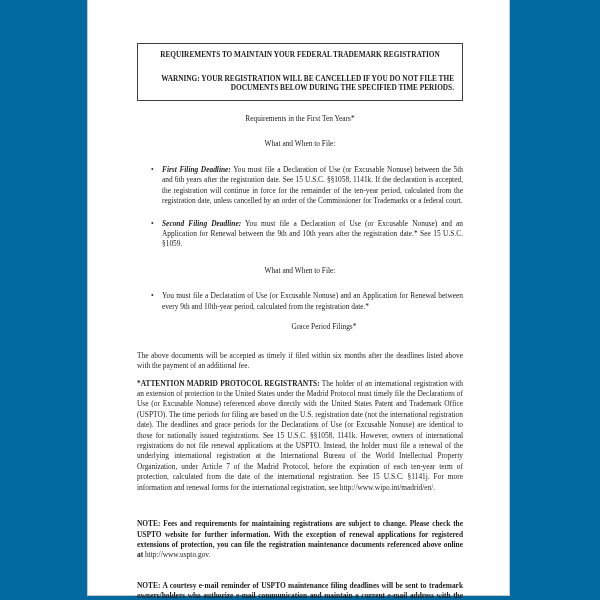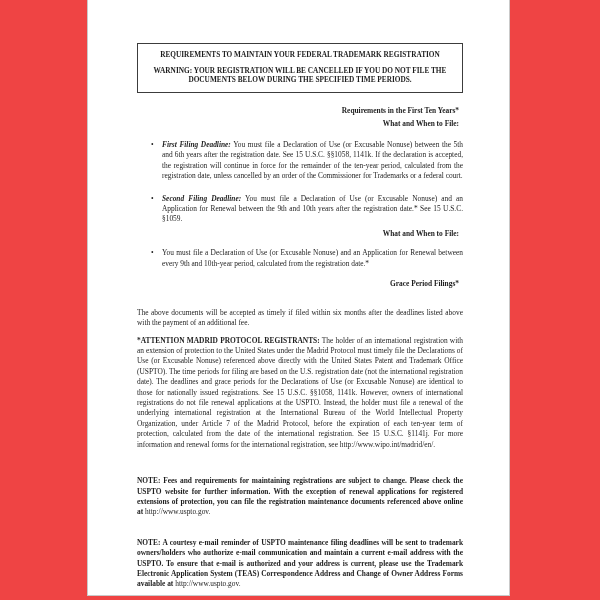--- a/index.html
+++ b/index.html
@@ -6,21 +6,21 @@
     margin: 0;
     padding: 0;
     background: #fbfbfb;
     font-family: "Liberation Serif", "DejaVu Serif", serif;
   }
   .canvas {
     position: relative;
     width: 600px;
     height: 600px;
     overflow: hidden;
-    background: #ef4444;
+    background: #0369a1;
   }
   .page {
     position: absolute;
     left: 87px;
     top: -6px;
     width: 423px;
     height: 602px;
     background: #ffffff;
     border: 1px solid #c9c9c9;
     box-sizing: border-box;
@@ -37,26 +37,26 @@
   }
   .header-box {
     border: 1px solid #3c3c3c;
     padding: 6px 8px 7px 8px;
     text-align: center;
     font-weight: bold;
     font-size: 7.3px;
     line-height: 9.6px;
   }
   .header-box p { margin: 0; }
-  .header-box .warning { margin-top: 6px; }
+  .header-box .warning { margin-top: 14px; text-align: right; }
   .h {
-    font-weight: bold;
-    margin: 4px;
+    font-weight: normal;
+    margin: 16px;
     line-height: 9.6px;
-    text-align: right;
+    text-align: center;
   }
   .sec-head-1 { margin-top: 13px; }
   .para { margin: 0; }
   .bullet-list { margin-top: 11px; }
   .bullet-item { display: flex; padding-left: 14px; }
   .bullet-item + .bullet-item { margin-top: 12px; }
   .marker { width: 11px; flex: none; }
   .btext { flex: 1; }
   .blabel { font-weight: bold; font-style: italic; }
   .sec-head-2 { margin-top: 11px; }

